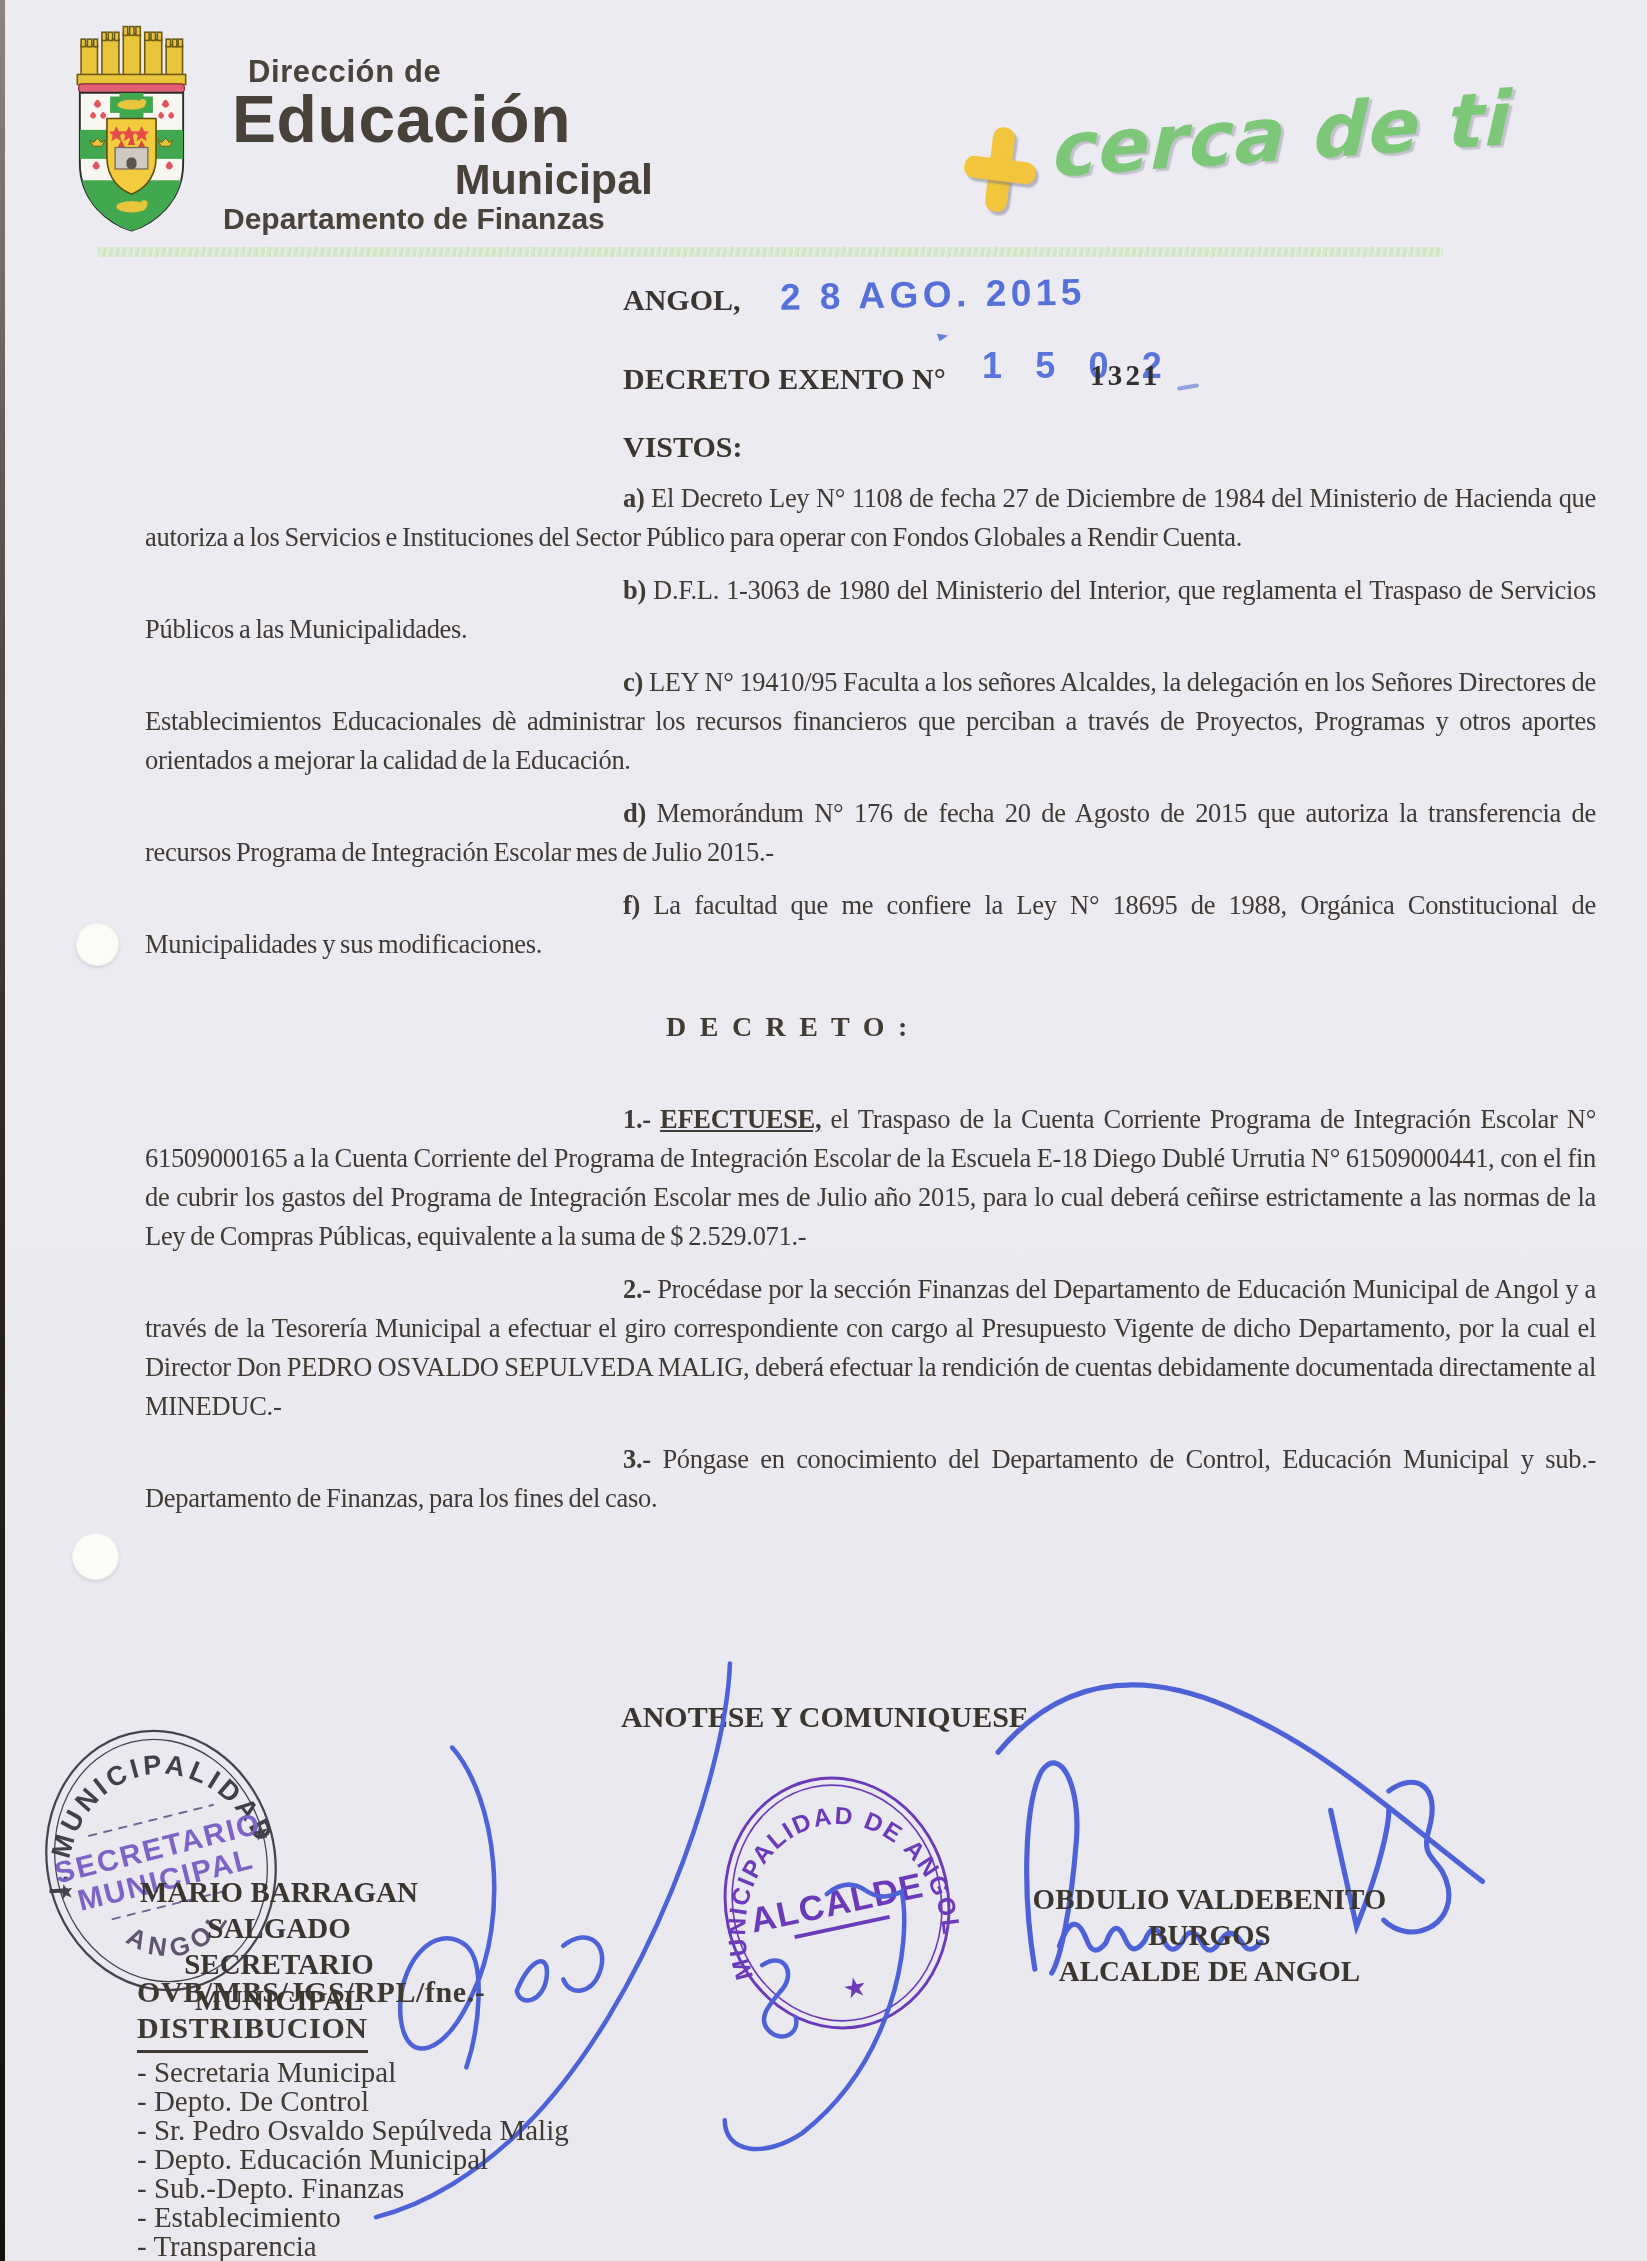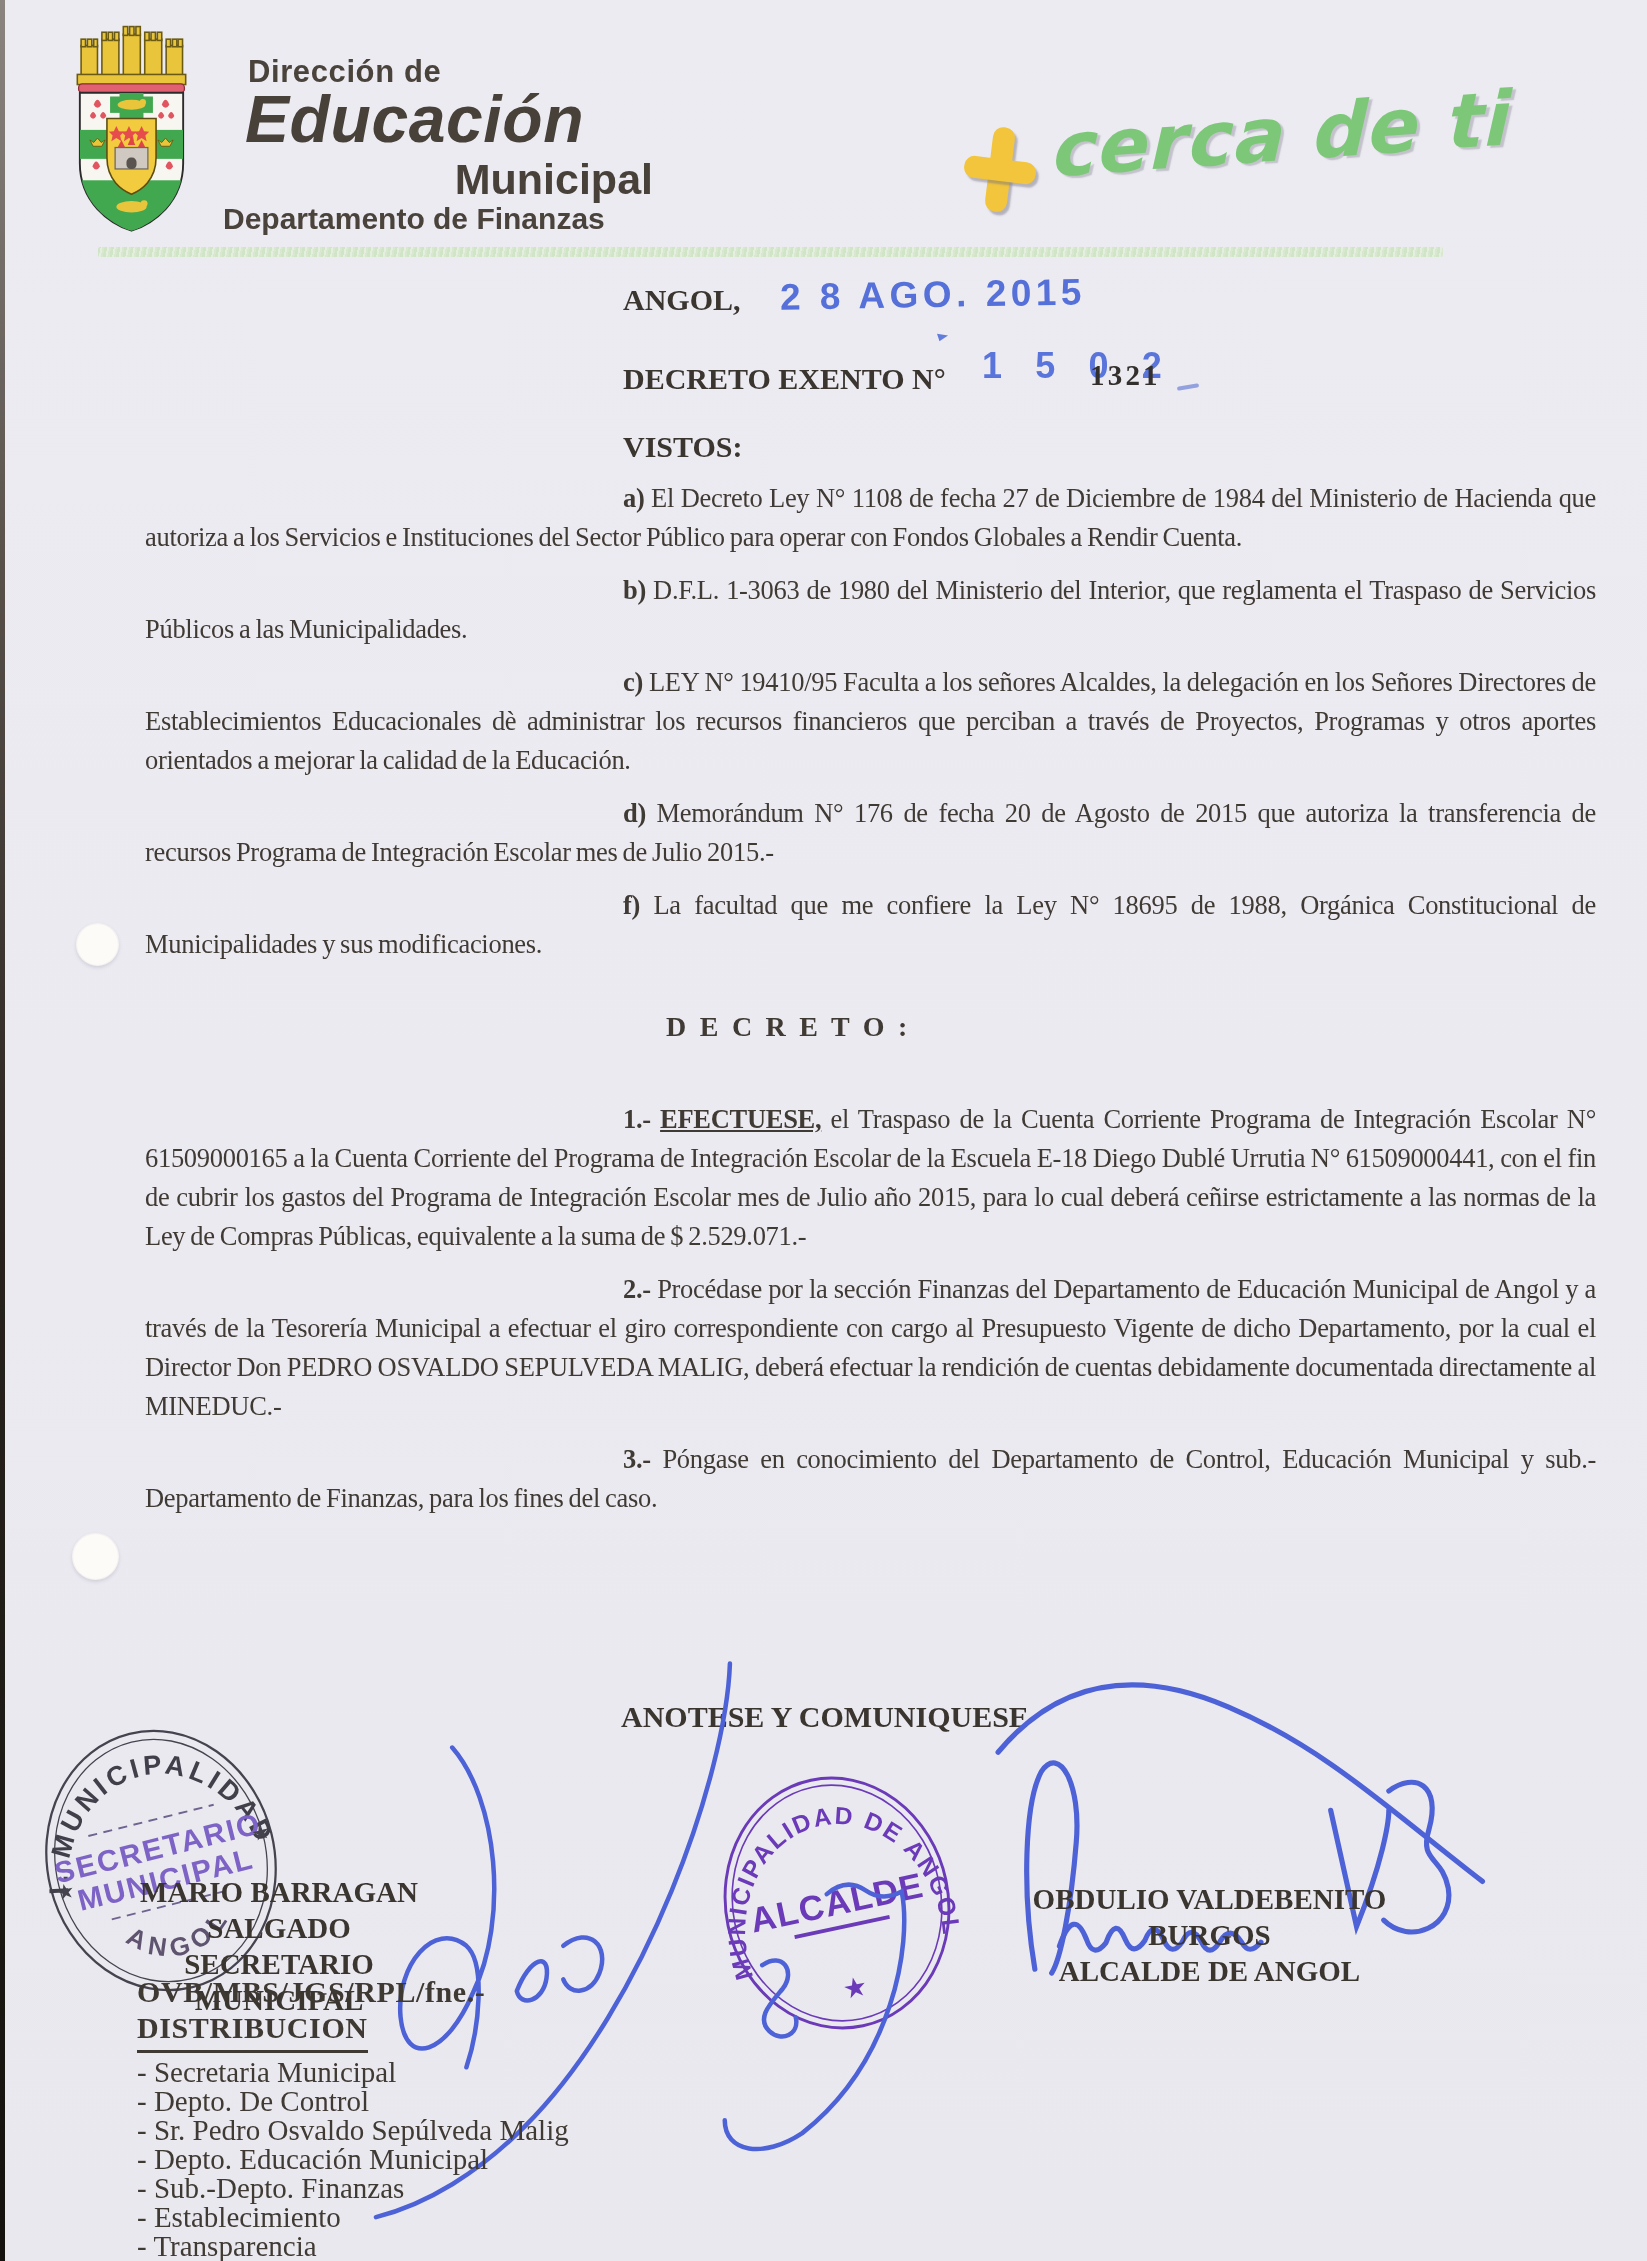--- a/index.html
+++ b/index.html
@@ -134,21 +134,21 @@
   <g>
     <polygon points="128,196 134,184 140,196" fill="#e04545"></polygon>
     <polygon points="144,192 150,178 156,192" fill="#e04545"></polygon>
     <polygon points="160,196 166,184 172,196" fill="#e04545"></polygon>
     <rect x="124" y="196" width="52" height="34" fill="#cfc9c2" stroke="#6e6862" stroke-width="2"></rect>
     <rect x="142" y="212" width="16" height="18" rx="7" fill="#5a5450"></rect>
   </g>
 </svg>
 
 <div class="abs hdr-small sans" style="left:248px;top:54px;">Dirección de</div>
-<div class="abs hdr-big sans" style="left:245px;top:81px;font-style:italic;">Educación</div>
+<div class="abs hdr-big sans" style="left:232px;top:81px;">Educación</div>
 <div class="abs hdr-mid sans" style="left:258px;top:155px;width:395px;text-align:right;">Municipal</div>
 <div class="abs hdr-dept sans" style="left:223px;top:202px;">Departamento de Finanzas</div>
 <div class="abs green-line" style="left:98px;top:247px;width:1345px;"></div>
 
 <div class="abs" style="left:964px;top:127px;">
   <div class="abs plus-v" style="left:24.5px;top:0;transform:rotate(7deg);"></div>
   <div class="abs plus-h" style="left:0;top:32px;transform:rotate(7deg);"></div>
 </div>
 <div class="abs slogan" style="left:1053px;top:90px;">cerca de ti</div>
 

